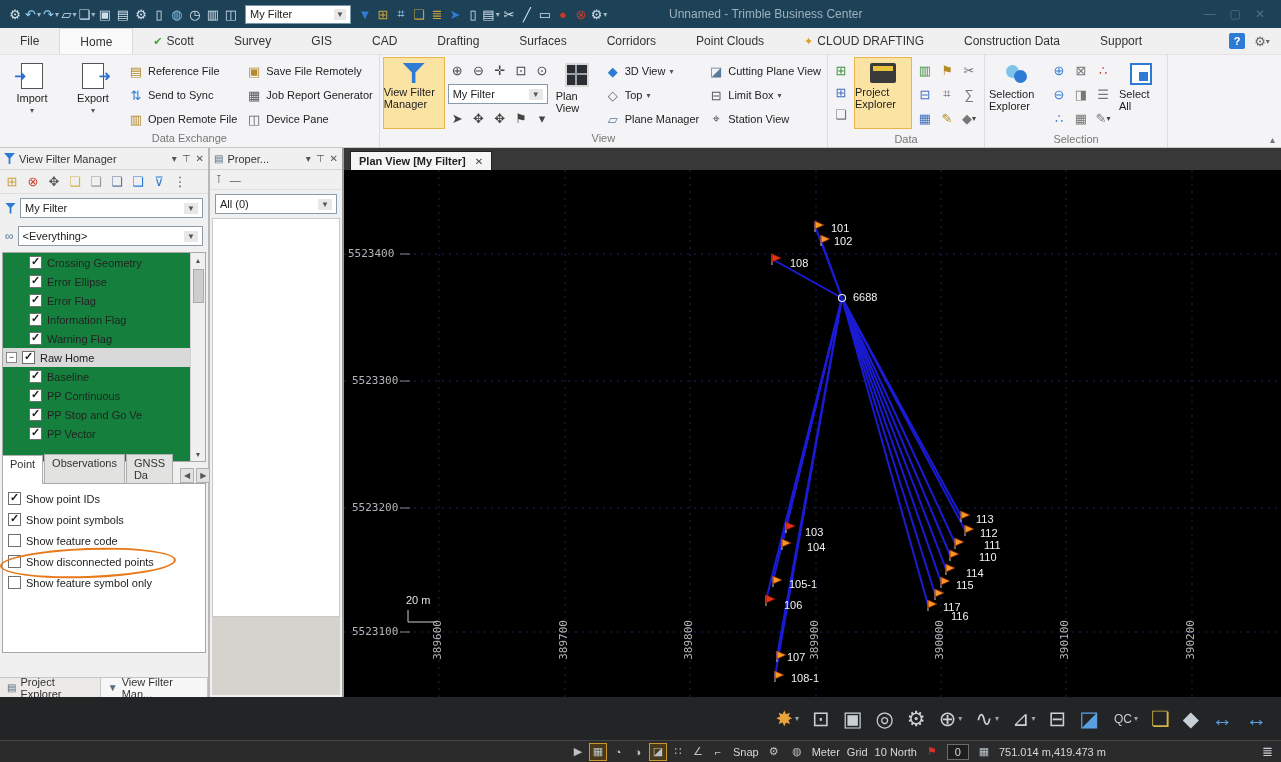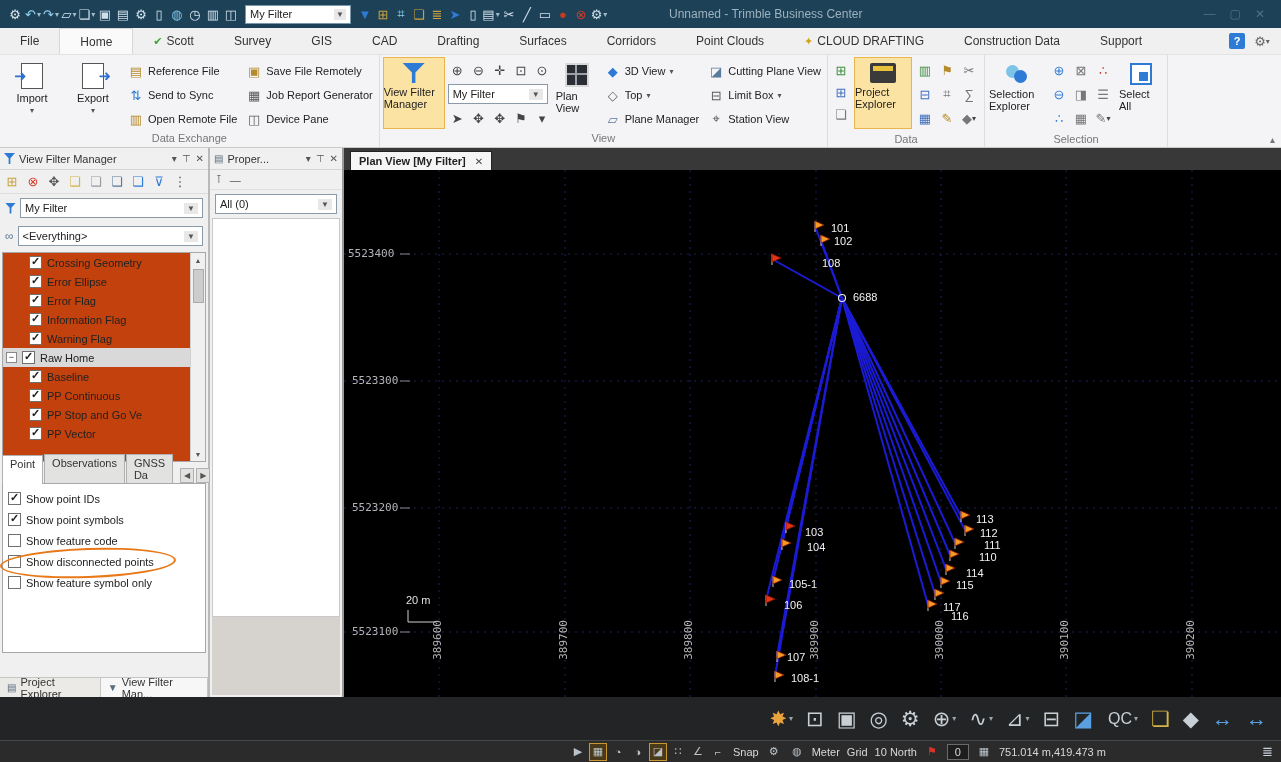--- a/index.html
+++ b/index.html
@@ -76,21 +76,21 @@
   .panel-header .ph-icons span { font-size:10px; color:#555; }
   .funnel-sm { width:11px; height:11px; background:#2e7bd6; clip-path:polygon(0 0,100% 0,58% 48%,58% 100%,42% 100%,42% 48%); display:inline-block; }
 
   .left-panel { width:210px; background:#f0f0f0; border-right:2px solid #b9b9b9; display:flex; flex-direction:column; }
   .lp-toolbar { height:24px; display:flex; align-items:center; gap:3px; padding:0 3px; border-bottom:1px solid #ddd; }
   .lp-toolbar .icon-btn { width:18px; height:18px; }
   .combo-row { height:28px; display:flex; align-items:center; gap:4px; padding:0 5px; }
   .combo { flex:1; height:20px; background:#fff; border:1px solid #8a9aa8; display:flex; align-items:center; padding:0 4px; font-size:11px; }
   .combo .arr { margin-left:auto; font-size:8px; background:#e8e8e8; padding:1px 3px; color:#555; }
 
-  .tree { height:210px; margin:2px 2px 0 2px; background:#c2410c; border:1px solid #a8a8a8; display:flex; min-height:0; }
+  .tree { height:210px; margin:2px 2px 0 2px; background:#15803d; border:1px solid #a8a8a8; display:flex; min-height:0; }
   .tree-rows { flex:1; overflow:hidden; }
   .tree-row { height:19px; display:flex; align-items:center; gap:5px; padding-left:26px; font-size:11px; }
   .tree-row.is-parent { padding-left:3px; background:#d9d9d9; }
   .expander { display:none; width:11px; height:11px; border:1px solid #888; background:#fff; font-size:9px; line-height:9px; text-align:center; }
   .tree-row.is-parent .expander { display:inline-block; }
   .cb { width:13px; height:13px; border:1px solid #6f6f6f; background:#fff; display:inline-flex; align-items:center; justify-content:center; font-size:11px; font-weight:bold; color:#222; flex:0 0 auto; }
   .is-checked .cb::after { content:"✓"; margin-top:-2px; }
   .vscroll { width:15px; background:#f0f0f0; border-left:1px solid #d0d0d0; display:flex; flex-direction:column; align-items:center; font-size:7px; color:#555; }
   .vscroll .thumb { width:11px; height:34px; background:#cdcdcd; border:1px solid #aaa; margin-top:2px; }
   .vscroll .sb { height:14px; display:flex; align-items:center; }
@@ -124,21 +124,21 @@
   .plan-tab .close { font-weight:normal; color:#444; font-size:10px; }
   .plan-canvas { position:relative; flex:1; background:#000; overflow:hidden; }
   .axis-label { position:absolute; color:#b4b4b4; font:11px "DejaVu Sans Mono", monospace; white-space:nowrap; }
   .x-axis-label { writing-mode:vertical-rl; transform:rotate(180deg); }
   .pt-label { position:absolute; color:#f2f2f2; font:11px "Liberation Sans", sans-serif; white-space:nowrap; }
   .scale-label { position:absolute; color:#e0e0e0; font:11px "Liberation Sans", sans-serif; }
 
   
   .bottom-toolbar { height:43px; background:#232426; display:flex; align-items:center; justify-content:flex-end; gap:13px; padding-right:14px; flex:0 0 auto; }
   .btool { display:flex; align-items:center; gap:2px; color:#c8d0d6; font-size:21px; cursor:default; }
-  .btool .blabel { font-size:16px; }
+  .btool .blabel { font-size:12px; }
   .btool .blabel:empty { display:none; }
   .btool .dd { display:none; font-size:8px; color:#9aa4ab; }
   .btool.is-dropdown .dd { display:inline; }
 
   .statusbar { height:22px; background:#2b2b2c; border-top:1px solid #474747; display:flex; align-items:center; gap:7px; padding:0 8px 0 570px; color:#d8d8d8; font-size:11px; flex:0 0 auto; }
   .sicon { width:16px; height:16px; display:inline-flex; align-items:center; justify-content:center; font-size:11px; color:#b9c2c8; }
   .sicon.is-active { background:#4a3a1a; outline:1px solid #c8962e; }
   .count-box { border:1px solid #6a6a6a; background:#1e1e1e; padding:0 7px; height:16px; display:flex; align-items:center; }
   .menu-right { margin-left:auto; font-size:13px; color:#c8d0d6; }
 </style>
@@ -840,21 +840,21 @@
           <div class="axis-label" style="left: 8px; top: 455px;">5523100</div>
           <div class="axis-label x-axis-label" style="left: 87px; top: 450px;">389600</div>
           <div class="axis-label x-axis-label" style="left: 213px; top: 450px;">389700</div>
           <div class="axis-label x-axis-label" style="left: 338px; top: 450px;">389800</div>
           <div class="axis-label x-axis-label" style="left: 464px; top: 450px;">389900</div>
           <div class="axis-label x-axis-label" style="left: 589px; top: 450px;">390000</div>
           <div class="axis-label x-axis-label" style="left: 714px; top: 450px;">390100</div>
           <div class="axis-label x-axis-label" style="left: 840px; top: 450px;">390200</div>
           <div class="pt-label" style="left: 487px; top: 52px;">101</div>
           <div class="pt-label" style="left: 490px; top: 65px;">102</div>
-          <div class="pt-label" style="left: 446px; top: 87px; margin-left: 32px;">108</div>
+          <div class="pt-label" style="left: 446px; top: 87px;">108</div>
           <div class="pt-label" style="left: 461px; top: 356px;">103</div>
           <div class="pt-label" style="left: 463px; top: 371px;">104</div>
           <div class="pt-label" style="left: 445px; top: 408px;">105-1</div>
           <div class="pt-label" style="left: 440px; top: 429px;">106</div>
           <div class="pt-label" style="left: 443px; top: 481px;">107</div>
           <div class="pt-label" style="left: 447px; top: 502px;">108-1</div>
           <div class="pt-label" style="left: 632px; top: 343px;">113</div>
           <div class="pt-label" style="left: 636px; top: 357px;">112</div>
           <div class="pt-label" style="left: 640px; top: 369px;">111</div>
           <div class="pt-label" style="left: 635px; top: 381px;">110</div>

